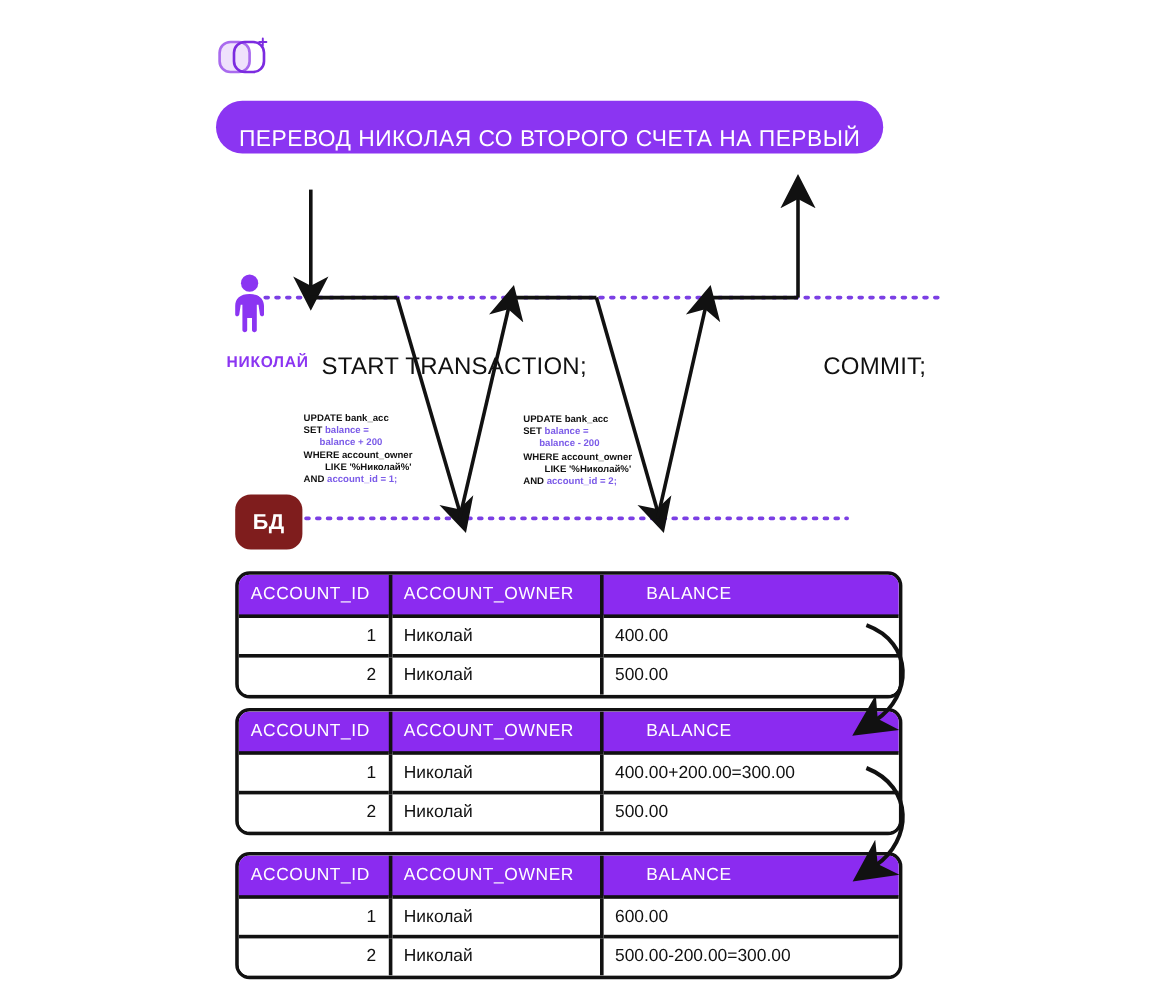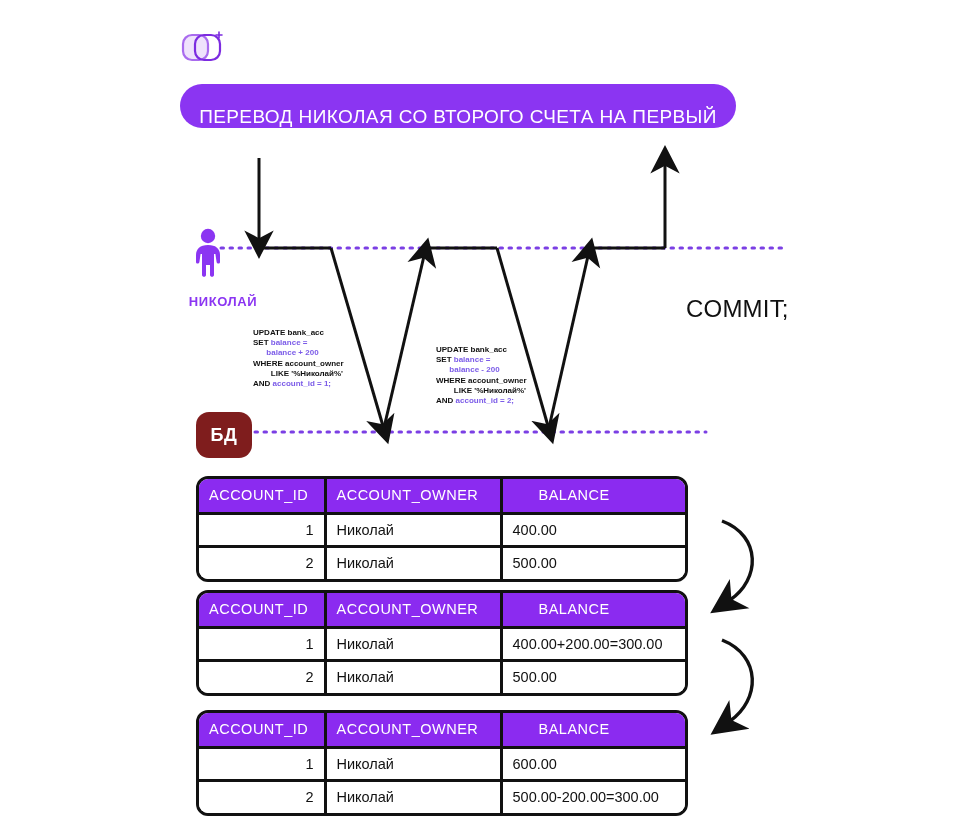--- a/index.html
+++ b/index.html
@@ -60,21 +60,21 @@
     font-size: 20px;
     font-weight: 400;
     color: #111111;
     letter-spacing: 0.2px;
     white-space: nowrap;
   }
   .lbl-commit {
     position: absolute;
     left: 686px;
     top: 155px;
-    font-size: 24px;
+    font-size: 20px;
     font-weight: 400;
     color: #111111;
     letter-spacing: 0.2px;
     white-space: nowrap;
   }
 
   
   #person {
     position: absolute;
     left: 190px;
@@ -118,27 +118,27 @@
   .sql {
     position: absolute;
     font-family: "Liberation Sans", sans-serif;
     font-size: 8px;
     line-height: 10.2px;
     color: #111111;
     white-space: pre;
     font-weight: 700;
   }
   .sql .v { color: #7B5BE8; font-weight: 700; }
-  #sql-1 { left: 253px; top: 328px; }
+  #sql-1 { left: 253px; top: 344px; }
   #sql-2 { left: 436px; top: 328px; margin-top: 17px; }
 
   
   .tbl {
     position: absolute;
-    width: 492px;
+    width: 556px;
     border: 3px solid #111111;
     border-radius: 12px;
     overflow: hidden;
     background: #ffffff;
     box-sizing: border-box;
   }
   #tbl-1 { left: 196px; top: 476px; }
   #tbl-2 { left: 196px; top: 590px; }
   #tbl-3 { left: 196px; top: 710px; }
 
@@ -222,20 +222,21 @@
     <path d="M422,108 L497,108" stroke="#111111" stroke-width="3" fill="none"></path>
     <path d="M587,108 L665,108" stroke="#111111" stroke-width="3" fill="none"></path>
 
     <path d="M331,108 L383,286" stroke="#111111" stroke-width="3" fill="none" marker-end="url(#ah)"></path>
     <path d="M383,292 L424,116" stroke="#111111" stroke-width="3" fill="none" marker-end="url(#ah)"></path>
 
     <path d="M497,108 L548,286" stroke="#111111" stroke-width="3" fill="none" marker-end="url(#ah)"></path>
     <path d="M548,292 L588,116" stroke="#111111" stroke-width="3" fill="none" marker-end="url(#ah)"></path>
   </svg>
 
+  <div class="lbl-start">START TRANSACTION;</div>
   <div class="lbl-commit">COMMIT;</div>
 </div>
 
 <div id="person">
   <svg width="36" height="50" viewBox="0 0 36 50" xmlns="http://www.w3.org/2000/svg">
     <circle cx="18" cy="8" r="7.2" fill="#8B35F2"></circle>
     <path d="M18 17 C10 17 6 21 6 27 L6 34 C6 36 9 36 9.4 34 L10.6 26 L12 26 L12 36
              L12 47 C12 49.4 16 49.4 16 47 L16 37 L20 37 L20 47 C20 49.4 24 49.4 24 47
              L24 36 L24 26 L25.4 26 L26.6 34 C27 36 30 36 30 34 L30 27 C30 21 26 17 18 17 Z" fill="#8B35F2"></path>
   </svg>

